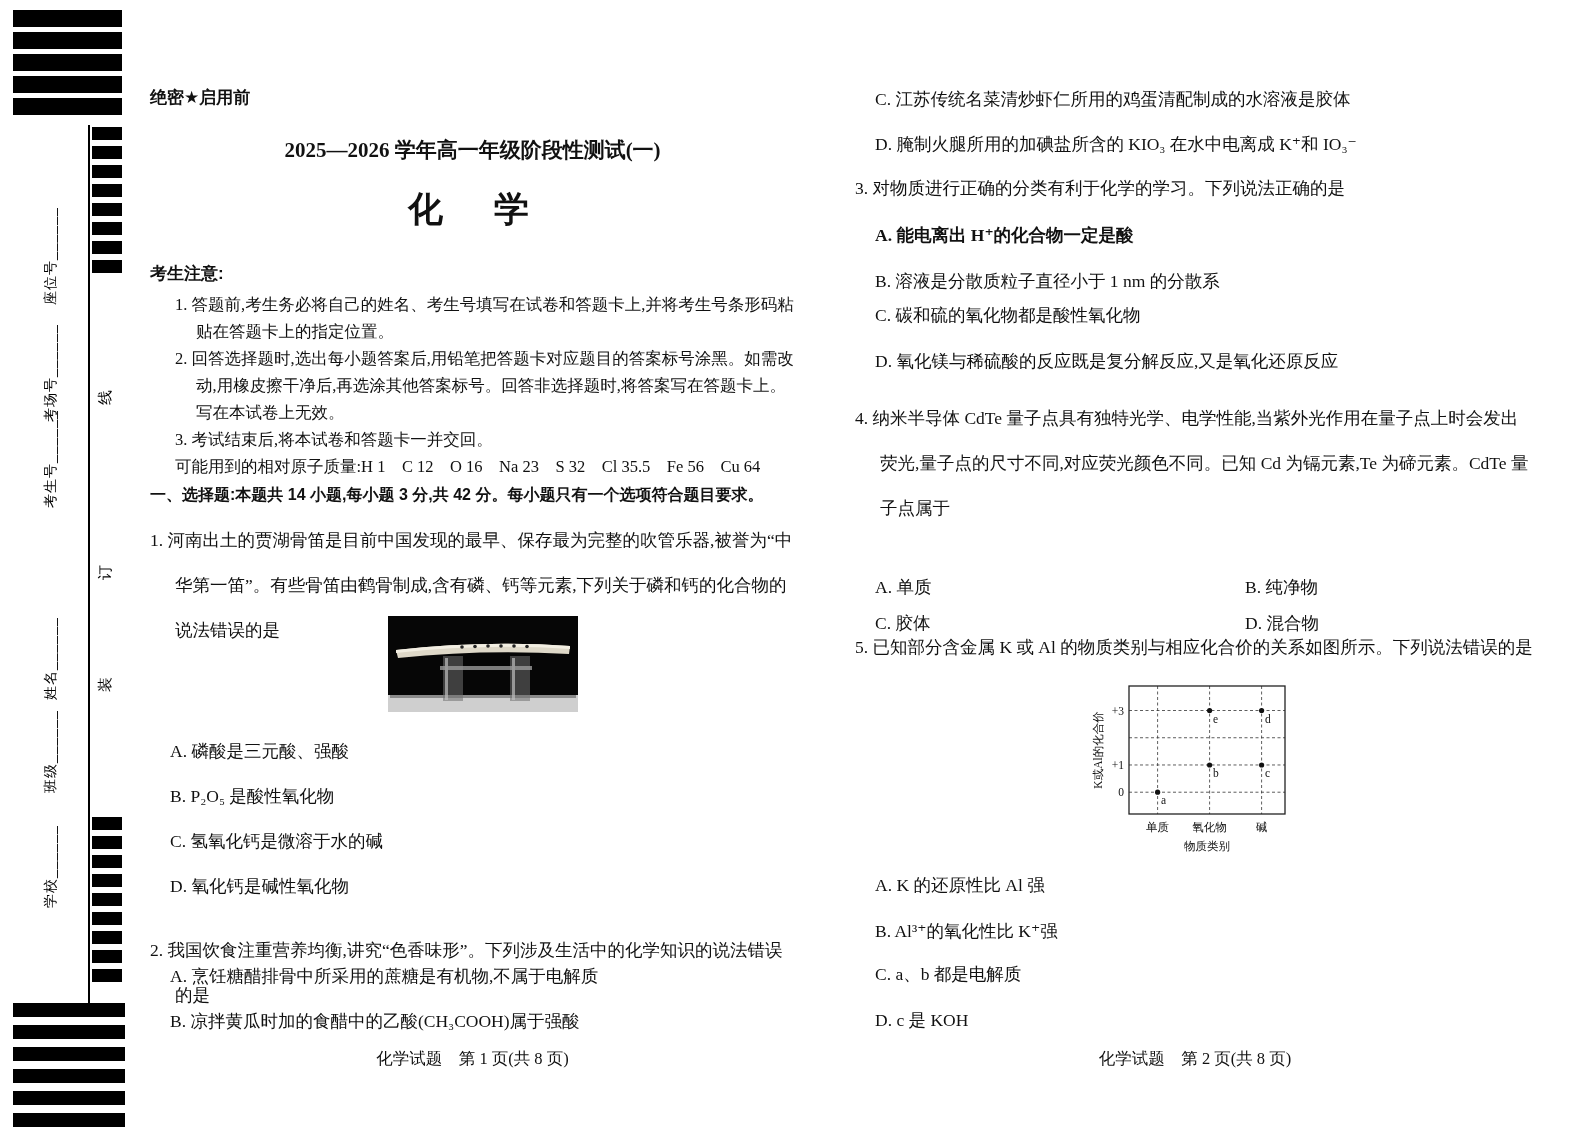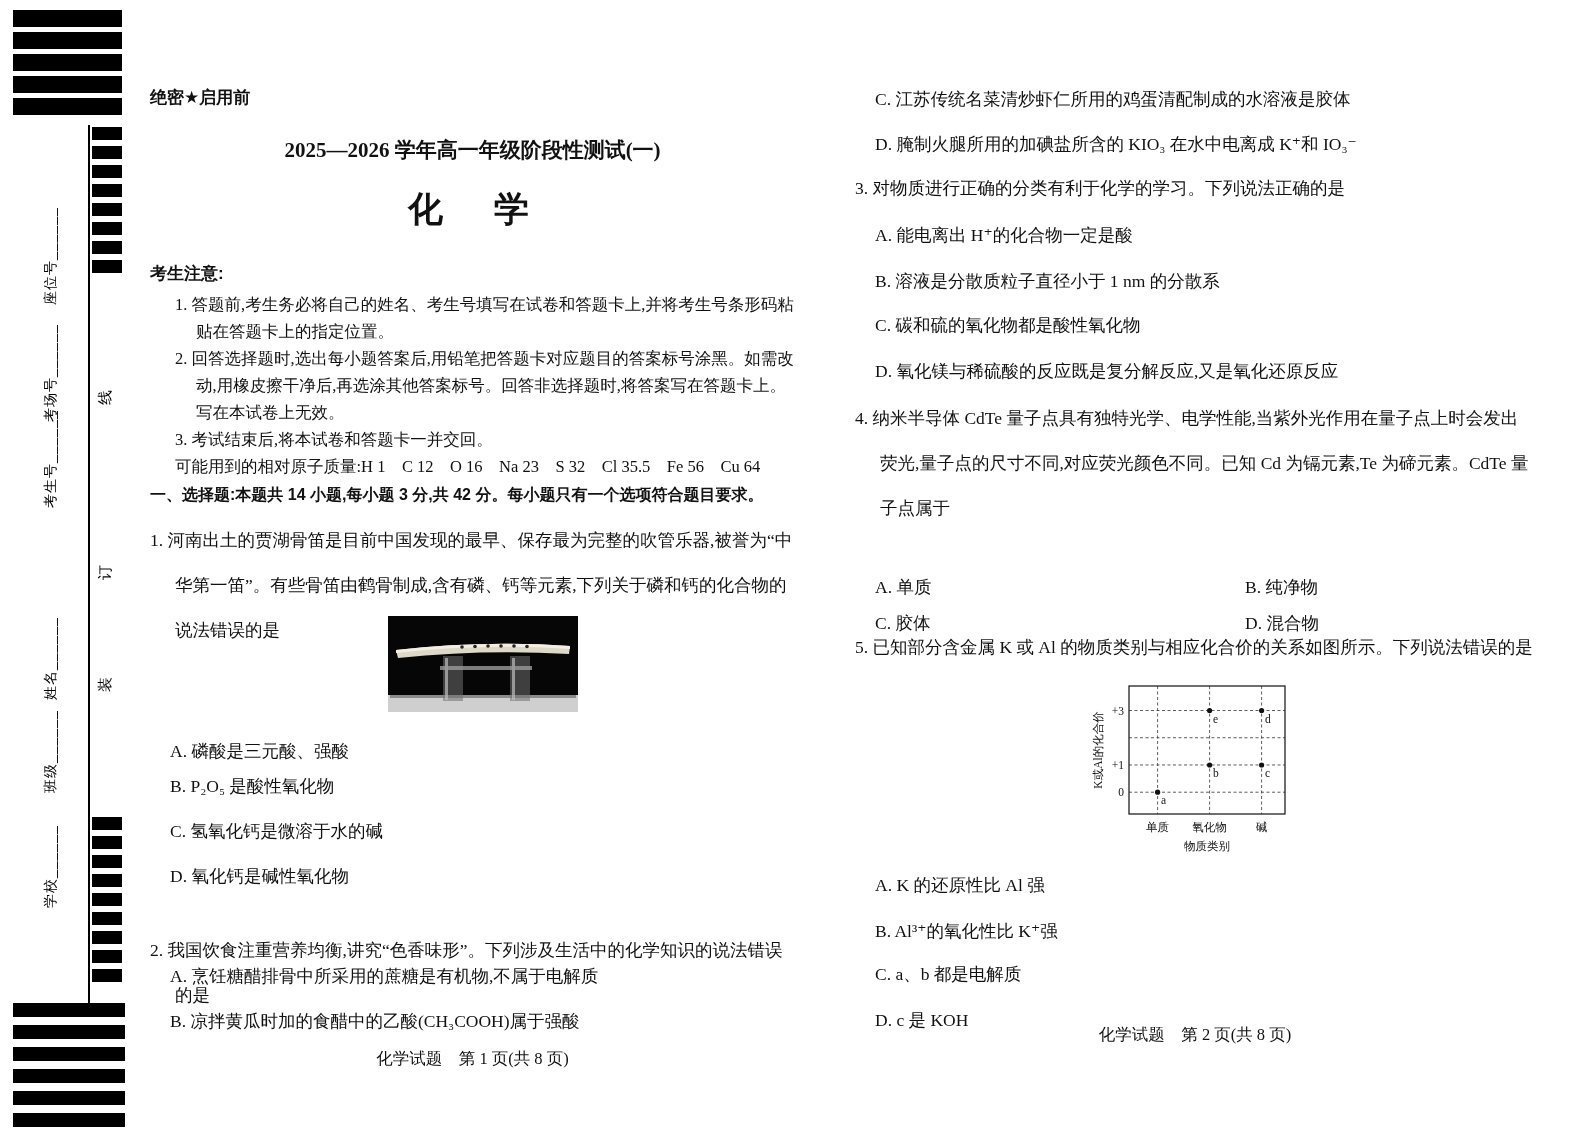--- a/index.html
+++ b/index.html
@@ -96,21 +96,21 @@
       <path d="M8 34 Q95 24 182 30 L182 33 Q95 27 8 37 Z" fill="#f2eee2"></path>
       <circle cx="74" cy="31" r="1.8" fill="#222"></circle>
         <circle cx="87" cy="30.5" r="1.8" fill="#222"></circle>
       <circle cx="100" cy="30" r="1.8" fill="#222"></circle>
         <circle cx="113" cy="30" r="1.8" fill="#222"></circle>
       <circle cx="126" cy="30" r="1.8" fill="#222"></circle>
         <circle cx="139" cy="30.5" r="1.8" fill="#222"></circle>
     </svg>
 
     <div class="abs" style="top:740px;">
-      <div class="opt" style="margin-bottom:13px;">A. 磷酸是三元酸、强酸</div>
+      <div class="opt" style="margin-bottom:23px;">A. 磷酸是三元酸、强酸</div>
       <div class="opt" style="margin-bottom:23px;">B. P₂O₅ 是酸性氧化物</div>
       <div class="opt" style="margin-bottom:23px;">C. 氢氧化钙是微溶于水的碱</div>
       <div class="opt">D. 氧化钙是碱性氧化物</div>
     </div>
 
     <div class="abs stem" style="top:928px;">2. 我国饮食注重营养均衡,讲究“色香味形”。下列涉及生活中的化学知识的说法错误的是</div>
     <div class="abs" style="top:965px;">
       <div class="opt" style="margin-bottom:23px;">A. 烹饪糖醋排骨中所采用的蔗糖是有机物,不属于电解质</div>
       <div class="opt">B. 凉拌黄瓜时加的食醋中的乙酸(CH₃COOH)属于强酸</div>
     </div>
@@ -119,22 +119,22 @@
   </div>
 
   <div class="col" id="col2">
     <div class="abs" style="top:88px;">
       <div class="opt" style="margin-bottom:23px;">C. 江苏传统名菜清炒虾仁所用的鸡蛋清配制成的水溶液是胶体</div>
       <div class="opt">D. 腌制火腿所用的加碘盐所含的 KIO₃ 在水中电离成 K⁺和 IO₃⁻</div>
     </div>
 
     <div class="abs stem" style="top:166px;">3. 对物质进行正确的分类有利于化学的学习。下列说法正确的是</div>
     <div class="abs" style="top:224px;">
-      <div class="opt" style="margin-bottom:24px;">A. 能电离出 H⁺的化合物一定是酸</div>
-      <div class="opt" style="margin-bottom:22px;">B. 溶液是分散质粒子直径小于 1 nm 的分散系</div>
+      <div class="opt" style="margin-bottom:24px;font-weight:bold;">A. 能电离出 H⁺的化合物一定是酸</div>
+      <div class="opt" style="margin-bottom:12px;">B. 溶液是分散质粒子直径小于 1 nm 的分散系</div>
       <div class="opt" style="margin-bottom:24px;">C. 碳和硫的氧化物都是酸性氧化物</div>
       <div class="opt">D. 氧化镁与稀硫酸的反应既是复分解反应,又是氧化还原反应</div>
     </div>
 
     <div class="abs stem" style="top:396px;">4. 纳米半导体 CdTe 量子点具有独特光学、电学性能,当紫外光作用在量子点上时会发出荧光,量子点的尺寸不同,对应荧光颜色不同。已知 Cd 为镉元素,Te 为碲元素。CdTe 量子点属于</div>
     <div class="abs twocol" style="top:576px;height:22px;">
       <div class="opt">A. 单质</div>
       <div class="opt optB">B. 纯净物</div>
     </div>
     <div class="abs twocol" style="top:590px;height:22px;">
@@ -173,15 +173,15 @@
         <text class="ct" text-anchor="middle" transform="translate(11,74) rotate(-90)">K或Al的化合价</text>
       </svg>
 
     <div class="abs" style="top:874px;">
       <div class="opt" style="margin-bottom:24px;">A. K 的还原性比 Al 强</div>
       <div class="opt" style="margin-bottom:21px;">B. Al³⁺的氧化性比 K⁺强</div>
       <div class="opt" style="margin-bottom:24px;">C. a、b 都是电解质</div>
       <div class="opt">D. c 是 KOH</div>
     </div>
 
-    <div class="abs footer" style="top:1024px;">化学试题　第 2 页(共 8 页)</div>
+    <div class="abs footer" style="top:1048px;">化学试题　第 2 页(共 8 页)</div>
   </div>
 </div>
 
 </body></html>

